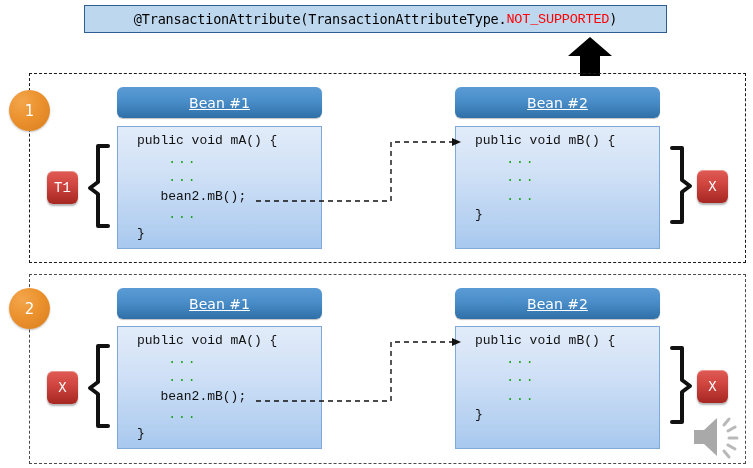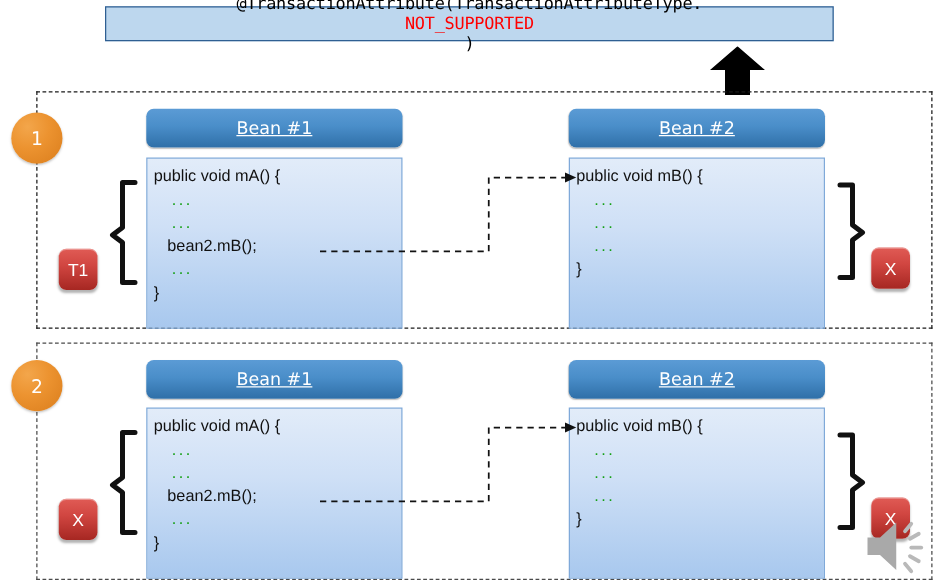--- a/index.html
+++ b/index.html
@@ -17,23 +17,22 @@
     position:absolute;left:84px;top:5px;width:583px;height:28px;
     background:#bdd7ee;
     border:1px solid #2f5f92;
     box-sizing:border-box;
     display:flex;align-items:center;justify-content:center;
     font-family:"DejaVu Sans Mono", monospace;
     font-size:13.5px;
     color:#000000;
     letter-spacing:-0.2px;
     white-space:nowrap;
-    flex-direction:column;
-  }
-  .annot .hl{color:#ff0000;}
+  }
+  .annot .hl{color:#ff0000;font-family:Liberation Mono, monospace;}
 
   
   .uparrow{position:absolute;left:568px;top:37px;width:44px;height:39px;}
 
   
   .panel{position:absolute;box-sizing:border-box;}
   .panel1{
     left:29px;top:73px;width:717px;height:190px;
     border:1.5px dashed #1a1a1a;
   }
@@ -54,39 +53,39 @@
   
   .beanhdr{
     position:absolute;width:205px;height:31px;border-radius:6px;
     background:linear-gradient(to bottom,#5b9bd5 0%,#4a8ec9 45%,#2f6fa8 100%);
     color:#ffffff;font-size:14px;
     display:flex;align-items:center;justify-content:center;
     box-shadow:0 1px 1px rgba(0,0,0,.25);
     text-decoration:underline;
   }
   .beanbody{
-    position:absolute;width:205px;height:137px;
+    position:absolute;width:205px;height:123px;
     background:linear-gradient(to bottom,#e2ecf9 0%,#cfe0f6 40%,#a8c8ee 100%);
     border:1px solid #7fa9d9;
     box-sizing:border-box;
-    font-family:Liberation Sans, sans-serif;
+    font-family:Liberation Mono, monospace;
     font-size:13px;color:#111111;
-    padding:5px 0 0 5px;
+    padding:5px 0 0 19px;
     line-height:18.5px;
   }
   .beanbody .ln{white-space:pre;}
   .dots{color:#15a015;letter-spacing:2px;}
 
   
   .badge{
     position:absolute;width:31px;height:33px;border-radius:6px;
     background:linear-gradient(to bottom,#e05b55 0%,#d14641 40%,#a62722 100%);
     box-shadow:0 2px 2px rgba(0,0,0,.3), inset 0 1px 0 rgba(255,255,255,.35);
     display:flex;align-items:center;justify-content:center;
-    color:#ffffff;font-size:14px;font-family:Liberation Sans, sans-serif;margin-top:28px;
+    color:#ffffff;font-size:14px;font-family:Liberation Mono, monospace;
   }
 
   
   .conn{position:absolute;left:0;top:0;width:753px;height:468px;pointer-events:none;}
 
   
   .speaker{position:absolute;left:690px;top:412px;width:56px;height:50px;}
 </style>
 </head>
 <body>

